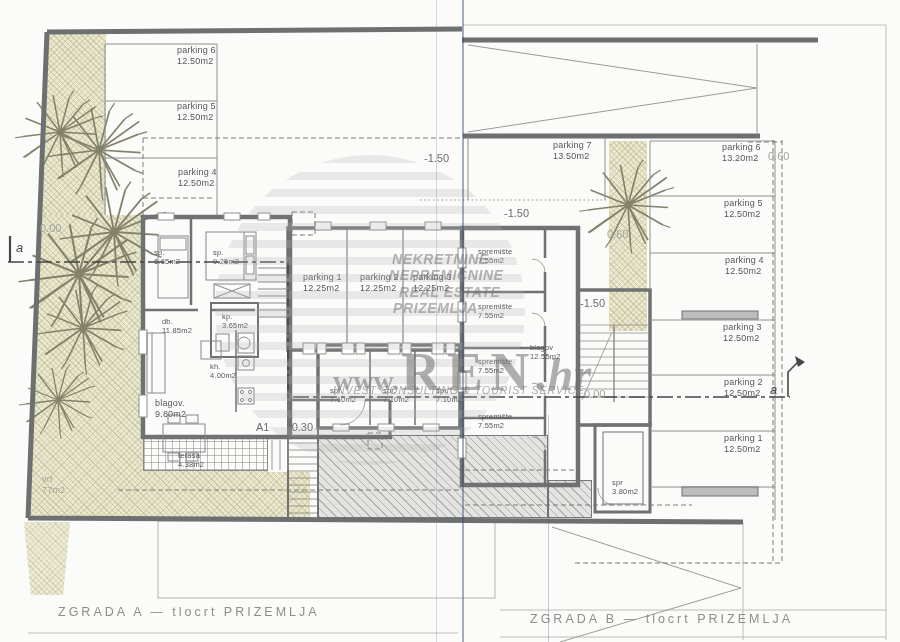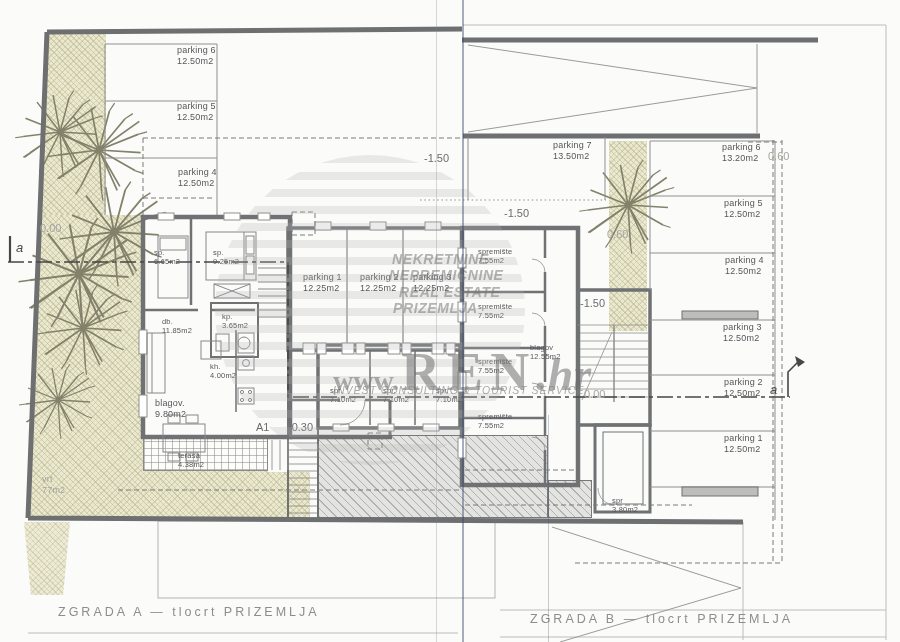--- a/index.html
+++ b/index.html
@@ -341,21 +341,21 @@
       <span>7.55m2</span>
     </div>
   <div class="lbl sm" style="left:478px;top:413px">
       <span>spremište</span>
       <span>7.55m2</span>
     </div>
   <div class="lbl sm" style="left:530px;top:344px">
       <span>blagov</span>
       <span>12.55m2</span>
     </div>
-  <div class="lbl sm" style="left:612px;top:497px">
+  <div class="lbl sm" style="left:612px;top:479px">
       <span>spr</span>
       <span>3.80m2</span>
     </div>
 
   <div class="lvl faint" style="left:40px;top:222px">0.00</div>
   <div class="lvl" style="left:424px;top:152px">-1.50</div>
   <div class="lvl" style="left:504px;top:207px">-1.50</div>
   <div class="lvl" style="left:580px;top:297px">-1.50</div>
   <div class="lvl faint" style="left:584px;top:388px">0.00</div>
   <div class="lvl" style="left:288px;top:421px">-0.30</div>

